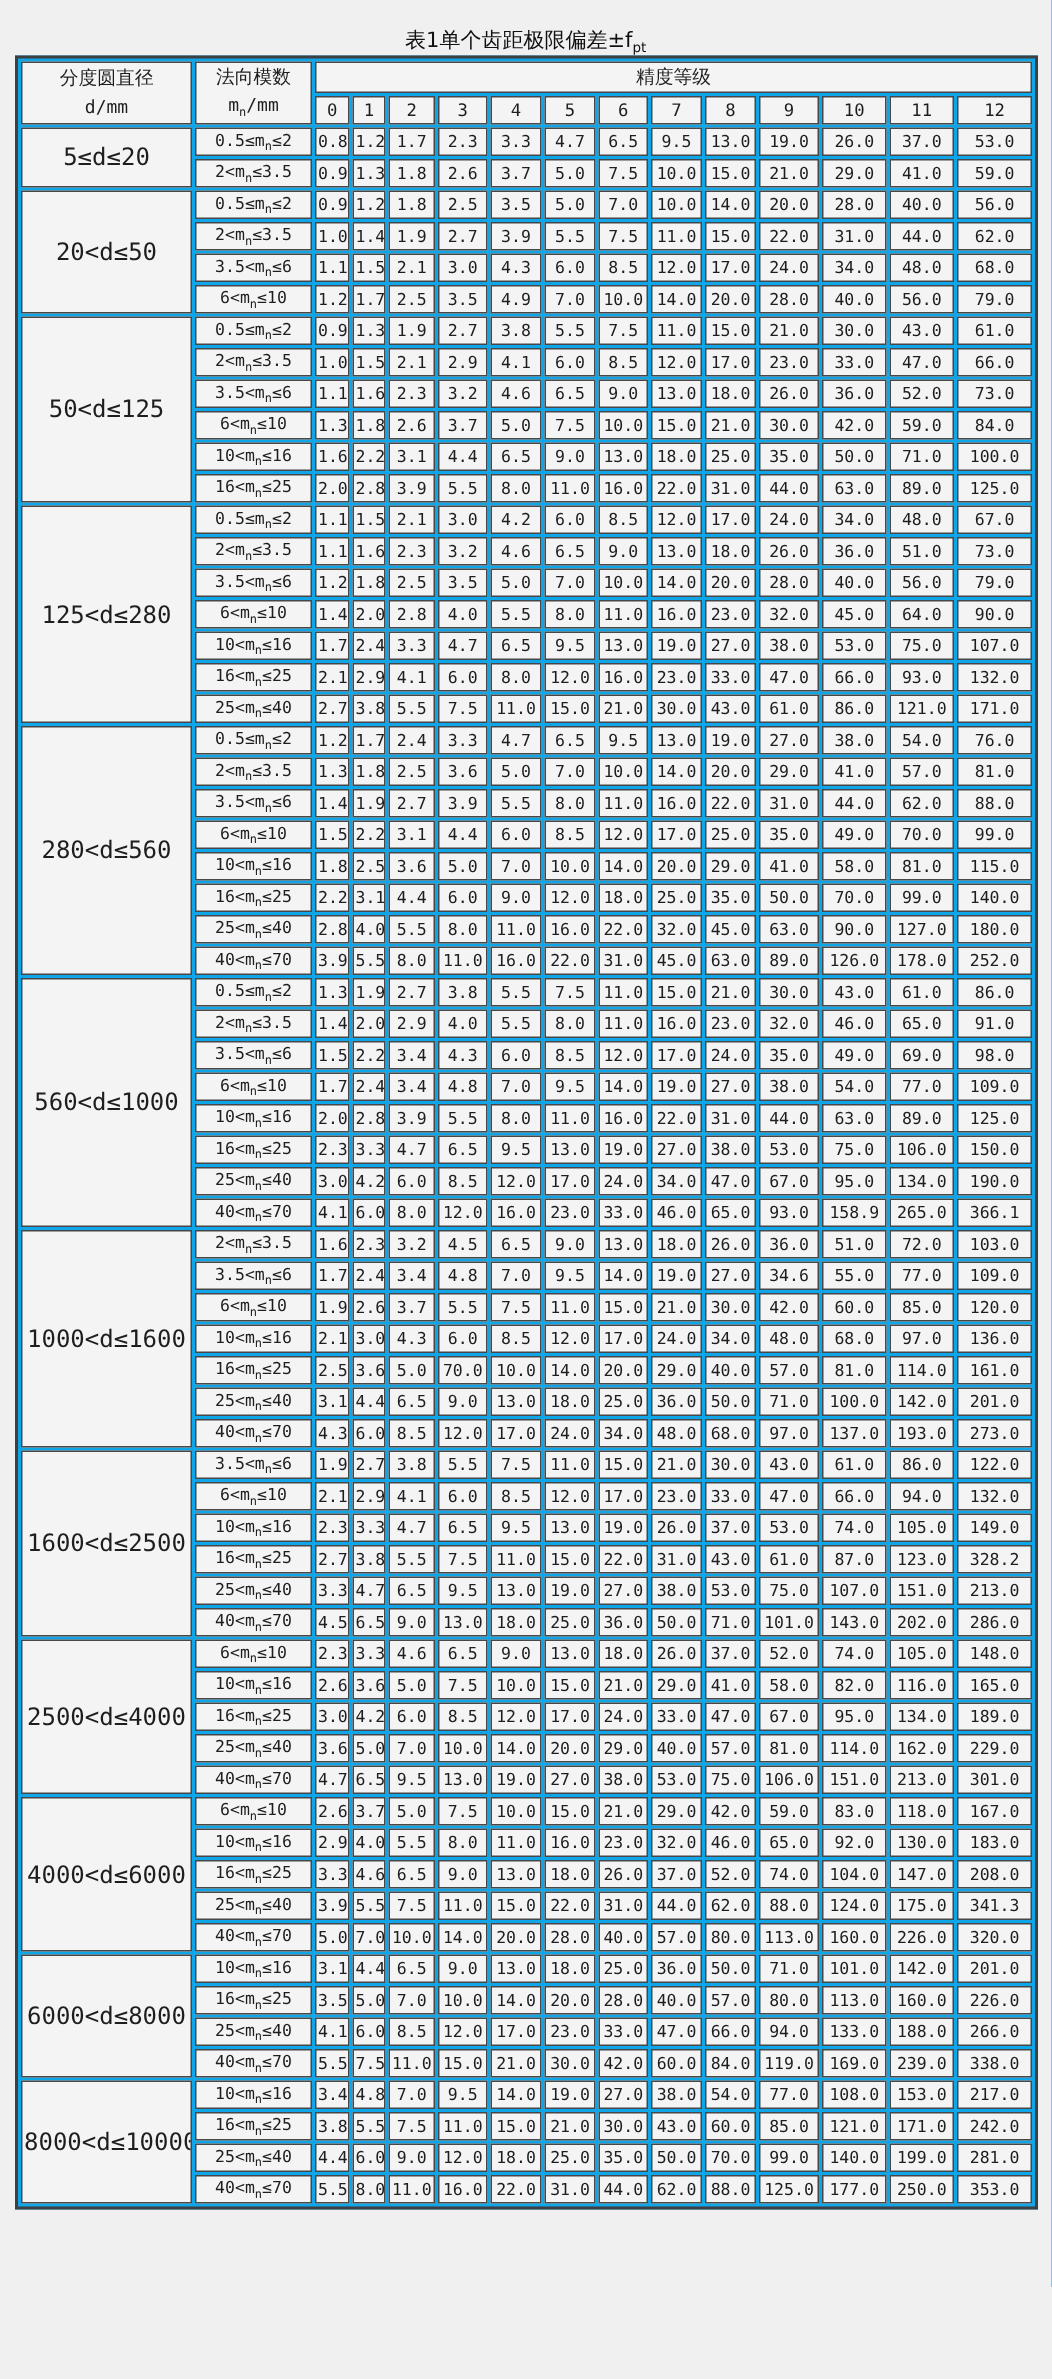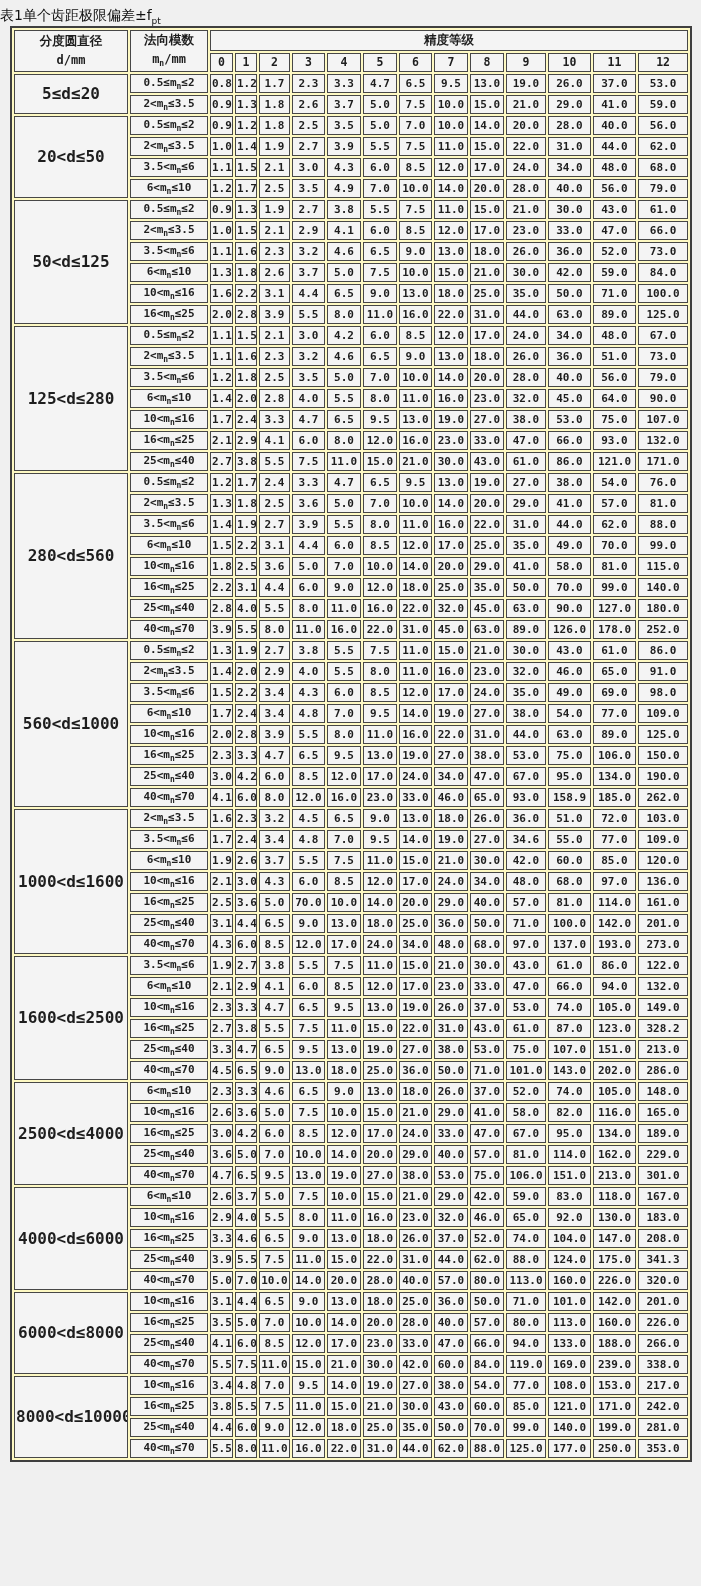--- a/index.html
+++ b/index.html
@@ -3,36 +3,35 @@
 <meta charset="utf-8">
 <style>
   html,body{margin:0;padding:0;}
   body{
     width:701px;height:1586px;overflow:hidden;
     background:#f0f0f0;
     font-family:"DejaVu Sans","Liberation Sans",sans-serif;
     color:#1e1e1e;
   }
   .title{
-    text-align:left;
+    text-align:center;
     font-size:14px;
-    padding-top:7px;
+    padding-top:18px;
     height:19px;
     color:#111;
   }
   .title sub{font-size:9px;}
   table{
     margin-left:10px;
     width:682px;
     table-layout:fixed;
     border-collapse:separate;
     border-spacing:2px;
     border:2px solid #3f3f3f;
-    background:#fef9c3;
-    font-weight:bold;
+    background:#0ea5e9;
   }
   td{
     box-sizing:border-box;
     border:1px solid #474747;
     background:#f4f4f4;
     text-align:center;
     vertical-align:middle;
     height:19px;
     padding:0 1px;
     overflow:hidden;
@@ -664,22 +663,22 @@
         <td class="val">6.0</td>
         <td class="val">8.0</td>
         <td class="val">12.0</td>
         <td class="val">16.0</td>
         <td class="val">23.0</td>
         <td class="val">33.0</td>
         <td class="val">46.0</td>
         <td class="val">65.0</td>
         <td class="val">93.0</td>
         <td class="val">158.9</td>
-        <td class="val">185.0</td>
-        <td class="val">262.0</td>
+        <td class="val">265.0</td>
+        <td class="val">366.1</td>
       </tr>
     </tbody>
     <tbody>
       <tr>
         <td rowspan="7" class="diam">1000&lt;d≤1600</td>
         <td class="mod">2&lt;m<sub>n</sub>≤3.5</td>
         <td class="val">1.6</td>
         <td class="val">2.3</td>
         <td class="val">3.2</td>
         <td class="val">4.5</td>

